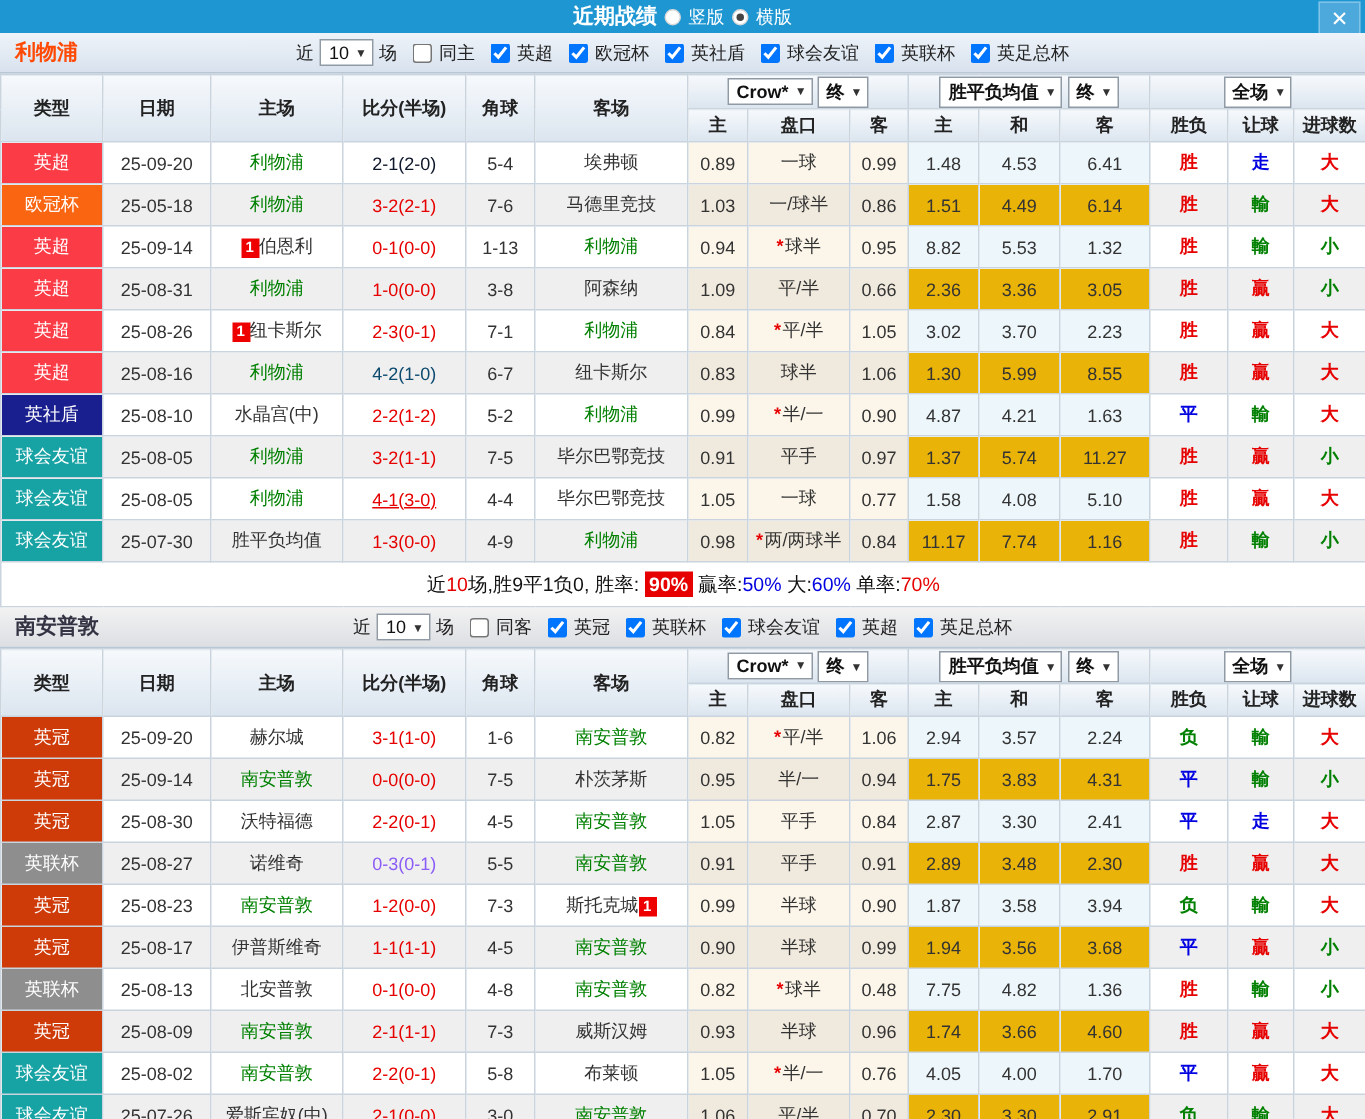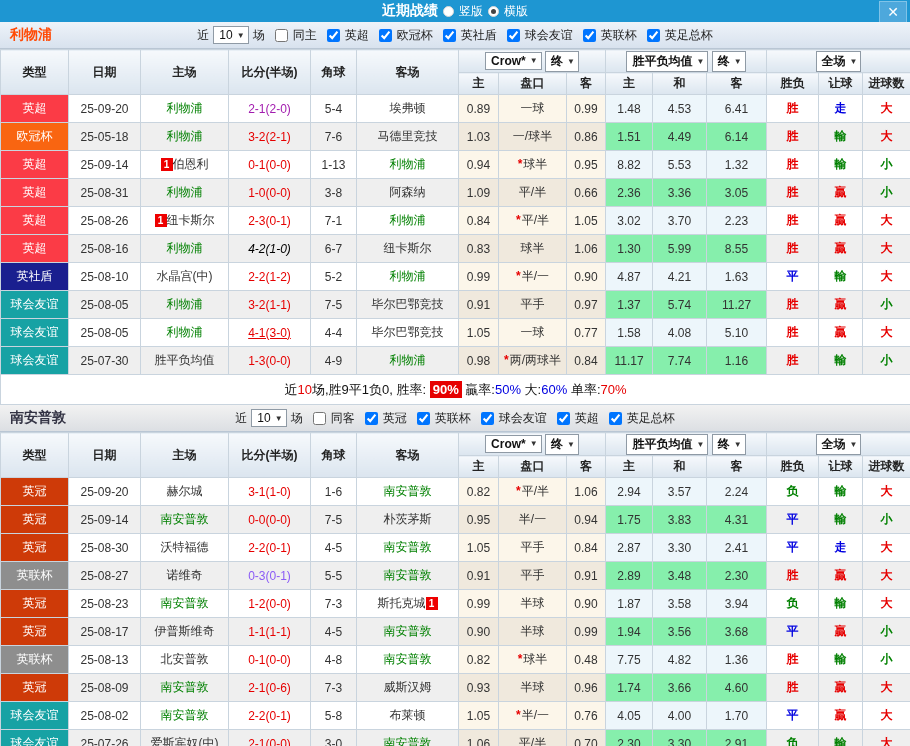--- a/index.html
+++ b/index.html
@@ -25,21 +25,21 @@
   
   table{border-collapse:collapse;table-layout:fixed;width:910px;font-size:12px;}
   th,td{border:1px solid #c9d4de;padding:0;text-align:center;overflow:hidden;white-space:nowrap;}
   thead th{background:linear-gradient(#f6f9fc,#dbe5ef);font-weight:bold;height:21px;color:#222;}
   thead th.grp{height:22px;}
   tbody td{height:27px;color:#333;}
   tr.alt td{background:#efefef;}
   td.odds{background:#fcf6ea;}
   tr.alt td.odds{background:#f0e9dd;}
   td.avg{background:#edf6fb;}
-  tr.alt td.avg{background:#86efac;}
+  tr.alt td.avg{background:#eab308;}
   td.type-cell{color:#fff;font-size:12px;}
   td.score-cell{font-weight:normal;}
   td.res{font-weight:bold;}
   .badge{display:inline-block;min-width:10px;padding:0 1px;height:13px;line-height:13px;font-size:10px;font-weight:bold;}
   .star{font-weight:bold;margin-right:1px;}
   td.summary{height:29px;background:#fff;font-size:13px;color:#111;}
   td.summary .pct-box{display:inline-block;padding:1px 3px;font-weight:bold;}
 </style>
 </head>
 <body>
@@ -135,21 +135,21 @@
         <th>胜负</th>
         <th>让球</th>
         <th>进球数</th>
       </tr>
     </thead>
     <tbody>
       <tr>
         <td class="type-cell" style="background: rgb(251, 59, 70);">英超</td>
         <td>25-09-20</td>
         <td><span style="color: rgb(0, 128, 0);">利物浦</span></td>
-        <td class="score-cell" style="color: #a21caf;">2-1(2-0)</td>
+        <td class="score-cell" style="color: #0f172a;">2-1(2-0)</td>
         <td>5-4</td>
         <td><span>埃弗顿</span></td>
         <td class="odds">0.89</td>
         <td class="odds"><span>一球</span></td>
         <td class="odds">0.99</td>
         <td class="avg">1.48</td>
         <td class="avg">4.53</td>
         <td class="avg">6.41</td>
         <td class="res" style="color: rgb(230, 0, 0);">胜</td>
         <td class="res" style="color: rgb(0, 0, 224);">走</td>
@@ -220,21 +220,21 @@
         <td class="avg">3.70</td>
         <td class="avg">2.23</td>
         <td class="res" style="color: rgb(230, 0, 0);">胜</td>
         <td class="res" style="color: rgb(230, 0, 0);">贏</td>
         <td class="res" style="color: rgb(230, 0, 0);">大</td>
       </tr>
       <tr class="alt">
         <td class="type-cell" style="background: rgb(251, 59, 70);">英超</td>
         <td>25-08-16</td>
         <td><span style="color: rgb(0, 128, 0);">利物浦</span></td>
-        <td class="score-cell" style="color: #000000; font-style: italic;">4-2(1-0)</td>
+        <td class="score-cell" style="color: #0c4a6e;">4-2(1-0)</td>
         <td>6-7</td>
         <td><span>纽卡斯尔</span></td>
         <td class="odds">0.83</td>
         <td class="odds"><span>球半</span></td>
         <td class="odds">1.06</td>
         <td class="avg">1.30</td>
         <td class="avg">5.99</td>
         <td class="avg">8.55</td>
         <td class="res" style="color: rgb(230, 0, 0);">胜</td>
         <td class="res" style="color: rgb(230, 0, 0);">贏</td>
@@ -511,21 +511,21 @@
         <td class="avg">4.82</td>
         <td class="avg">1.36</td>
         <td class="res" style="color: rgb(230, 0, 0);">胜</td>
         <td class="res" style="color: rgb(0, 128, 0);">輸</td>
         <td class="res" style="color: rgb(0, 128, 0);">小</td>
       </tr>
       <tr class="alt">
         <td class="type-cell" style="background: rgb(206, 58, 8);">英冠</td>
         <td>25-08-09</td>
         <td><span style="color: rgb(0, 128, 0);">南安普敦</span></td>
-        <td class="score-cell" style="color: rgb(230, 0, 0);">2-1(0-6)</td>
+        <td class="score-cell" style="color: rgb(230, 0, 0);">2-1(1-1)</td>
         <td>7-3</td>
         <td><span>威斯汉姆</span></td>
         <td class="odds">0.93</td>
         <td class="odds"><span>半球</span></td>
         <td class="odds">0.96</td>
         <td class="avg">1.74</td>
         <td class="avg">3.66</td>
         <td class="avg">4.60</td>
         <td class="res" style="color: rgb(230, 0, 0);">胜</td>
         <td class="res" style="color: rgb(230, 0, 0);">贏</td>

